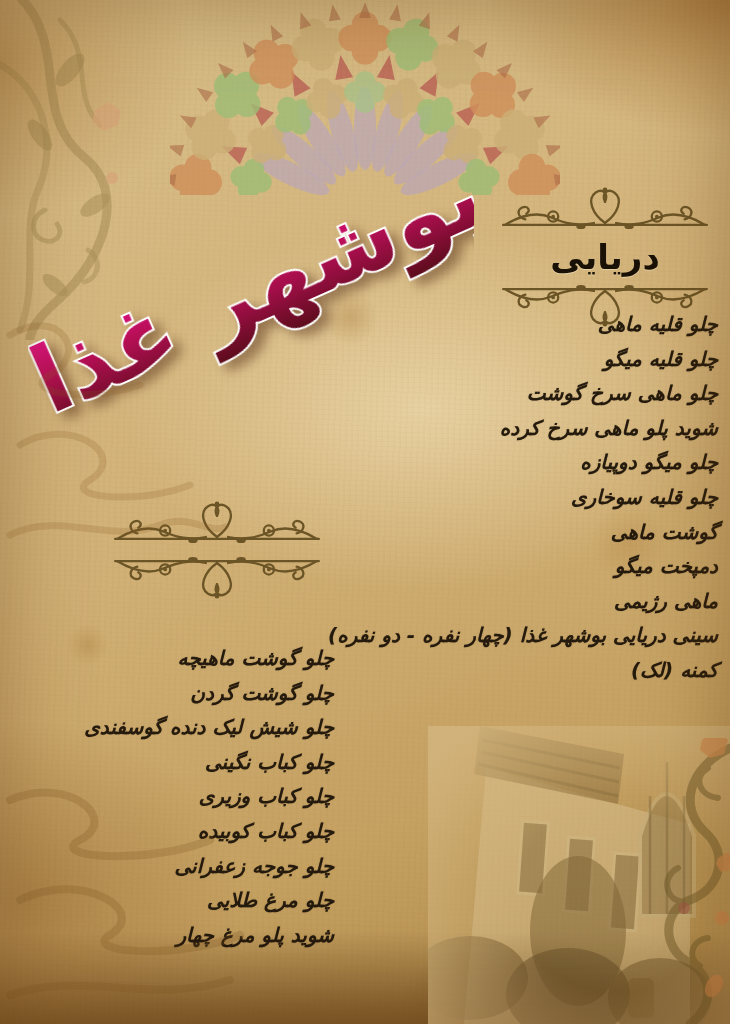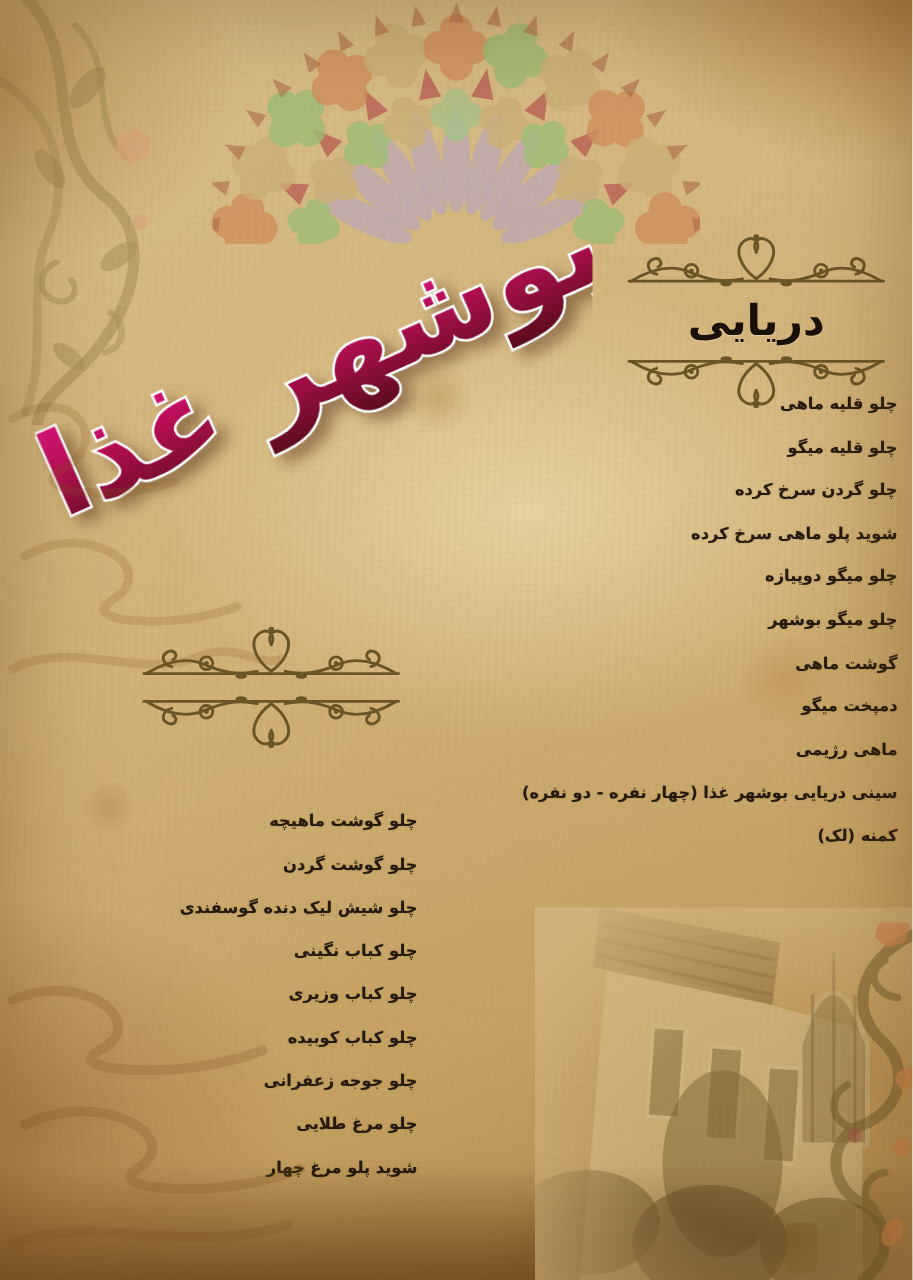--- a/index.html
+++ b/index.html
@@ -33,22 +33,22 @@
   .corner-tl{position:absolute;left:0;top:0;width:135px;height:340px;opacity:.6;}
   .title-wrap{position:absolute;left:28px;top:122px;width:446px;height:330px;}
   .title-wrap text{filter:drop-shadow(6px 9px 6px rgba(70,30,10,.45));font-family:"DejaVu Sans",sans-serif;}
   .section-head{position:absolute;width:234px;text-align:center;}
   .head-seafood{top:186px;right:8px;}
   .head-irani{top:500px;left:100px;}
   .section-head h2{margin:0;padding:1px 0;font-size:34px;font-weight:bold;color:#191006;
     text-shadow:0 1px 1px rgba(250,235,200,.5);}
   .flourish{width:100%;height:50px;}
   .flourish.flip{transform:scaleY(-1);}
-  .menu-list{position:absolute;direction:rtl;color:#241a0d;font-weight:bold;font-size:13px;
-    text-shadow:0 0 1px rgba(50,32,12,.45);}
+  .menu-list{position:absolute;direction:rtl;color:#241a0d;font-weight:bold;font-size:20px;
+    text-shadow:0 0 1px rgba(50,32,12,.45);font-style:italic;}
   .menu-item{height:34.6px;line-height:34.6px;white-space:nowrap;text-align:right;}
   .list-seafood{top:307px;right:12px;width:452px;}
   .list-irani{top:641px;left:4px;width:330px;}
   .photo{position:absolute;right:0;top:726px;width:302px;height:298px;}
   .photo svg{opacity:.6;}
   .photo-fade{position:absolute;inset:0;
     background:radial-gradient(ellipse at 62% 58%, rgba(214,188,138,0) 38%, rgba(210,180,125,.85) 88%);}
   .corner-br{position:absolute;right:0;top:738px;width:112px;height:286px;opacity:.75;}
   .ghost{position:absolute;pointer-events:none;}
   .ghost-a{left:0;top:295px;width:230px;height:270px;opacity:.20;}
@@ -314,27 +314,27 @@
     </g>
       </svg>
   </section>
 
   <div class="menu-list list-seafood">
 
       <div class="menu-item">چلو قلیه ماهی</div>
 
       <div class="menu-item">چلو قلیه میگو</div>
 
-      <div class="menu-item">چلو گردن سرخ کرده</div>
+      <div class="menu-item">چلو ماهی سرخ گوشت</div>
 
       <div class="menu-item">شوید پلو ماهی سرخ کرده</div>
 
       <div class="menu-item">چلو میگو دوپیازه</div>
 
-      <div class="menu-item">چلو میگو بوشهر</div>
+      <div class="menu-item">چلو قلیه سوخاری</div>
 
       <div class="menu-item">گوشت ماهی</div>
 
       <div class="menu-item">دمپخت میگو</div>
 
       <div class="menu-item">ماهی رژیمی</div>
 
 
       <div class="menu-item">سینی دریایی بوشهر غذا (چهار نفره - دو نفره)</div>
 

